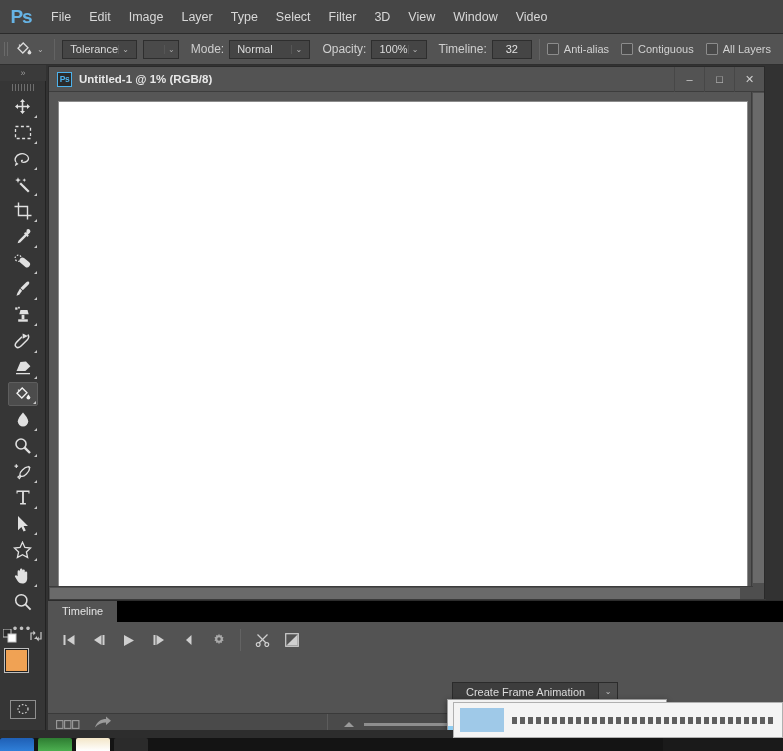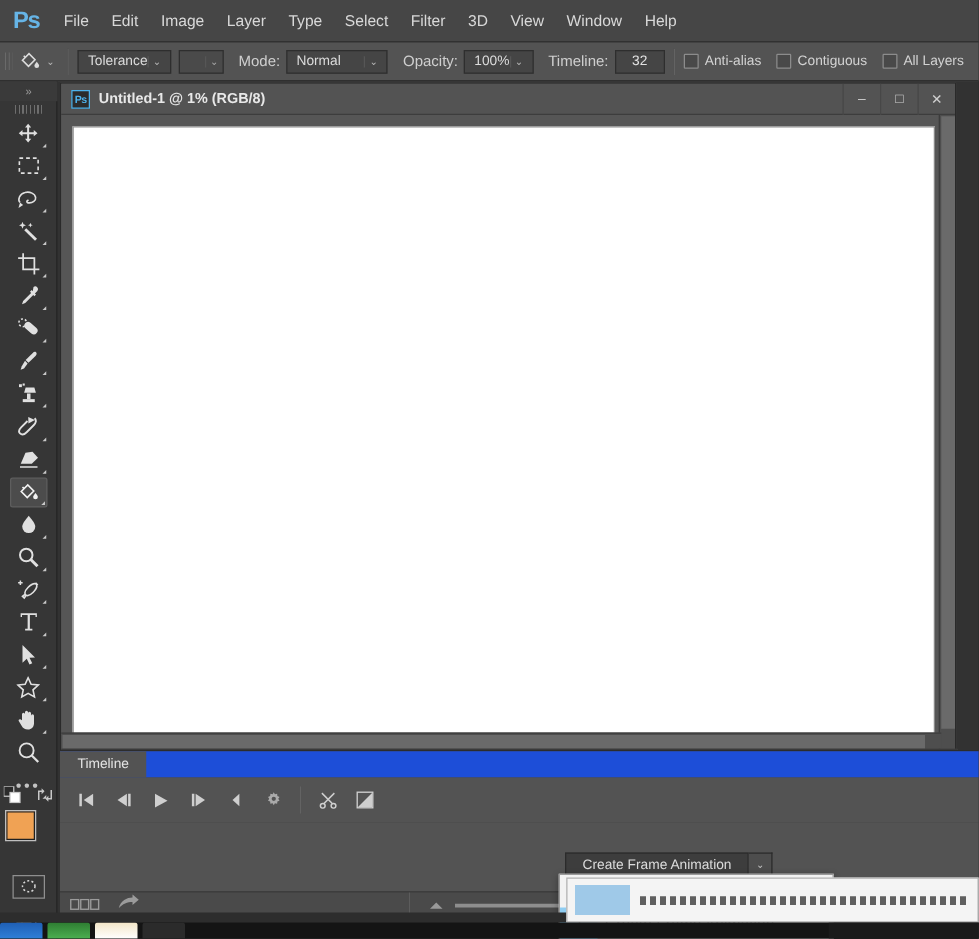--- a/index.html
+++ b/index.html
@@ -154,21 +154,21 @@
     display: flex; align-items: center; justify-content: center; border-right: 1px solid #3a3a3a;
   }
   .sb-doc { color: #d6d6d6; font-size: 10.5px; margin-left: 50px; }
   .sb-arrow { color: #b5b5b5; font-size: 10px; margin-left: 28px; }
 
   
   .timeline-panel {
     position: absolute; left: 48px; top: 600px; width: 735px; height: 134px;
     background: #454545; border-top: 1px solid #2c2c2c;
   }
-  .tl-tabs { height: 21px; background: #1d4ed8; display: flex; align-items: flex-end; gap: 36px; }
+  .tl-tabs { height: 21px; background: #000000; display: flex; align-items: flex-end; gap: 36px; }
   .tl-tab {
     height: 21px; padding: 0 14px; line-height: 21px;
     color: #b3b3b3; font-size: 11px; cursor: default; white-space: nowrap;
   }
   .tl-tab.active { background: #535353; color: #e4e4e4; }
   .tl-controls {
     position: relative; height: 36px; background: #535353;
     display: flex; align-items: center; padding-left: 6px;
   }
   .tl-btn {
@@ -257,21 +257,21 @@
     <div class="menu-item">File</div>
     <div class="menu-item">Edit</div>
     <div class="menu-item">Image</div>
     <div class="menu-item">Layer</div>
     <div class="menu-item">Type</div>
     <div class="menu-item">Select</div>
     <div class="menu-item">Filter</div>
     <div class="menu-item">3D</div>
     <div class="menu-item">View</div>
     <div class="menu-item">Window</div>
-    <div class="menu-item">Help</div>
+    <div class="menu-item">Video</div>
   </div>
 
   <div class="optionsbar">
     <div class="grip"></div>
 
     <div class="ob-tool-icon">
       <svg width="19" height="18" viewBox="0 0 19 18">
         <g fill="none" stroke="#dcdcdc" stroke-width="1.3">
           <path d="M4 8.2 L9.2 3 L14 7.8 L8.8 13 Z"></path>
           <path d="M6.3 5.9 L5 4.6"></path>

